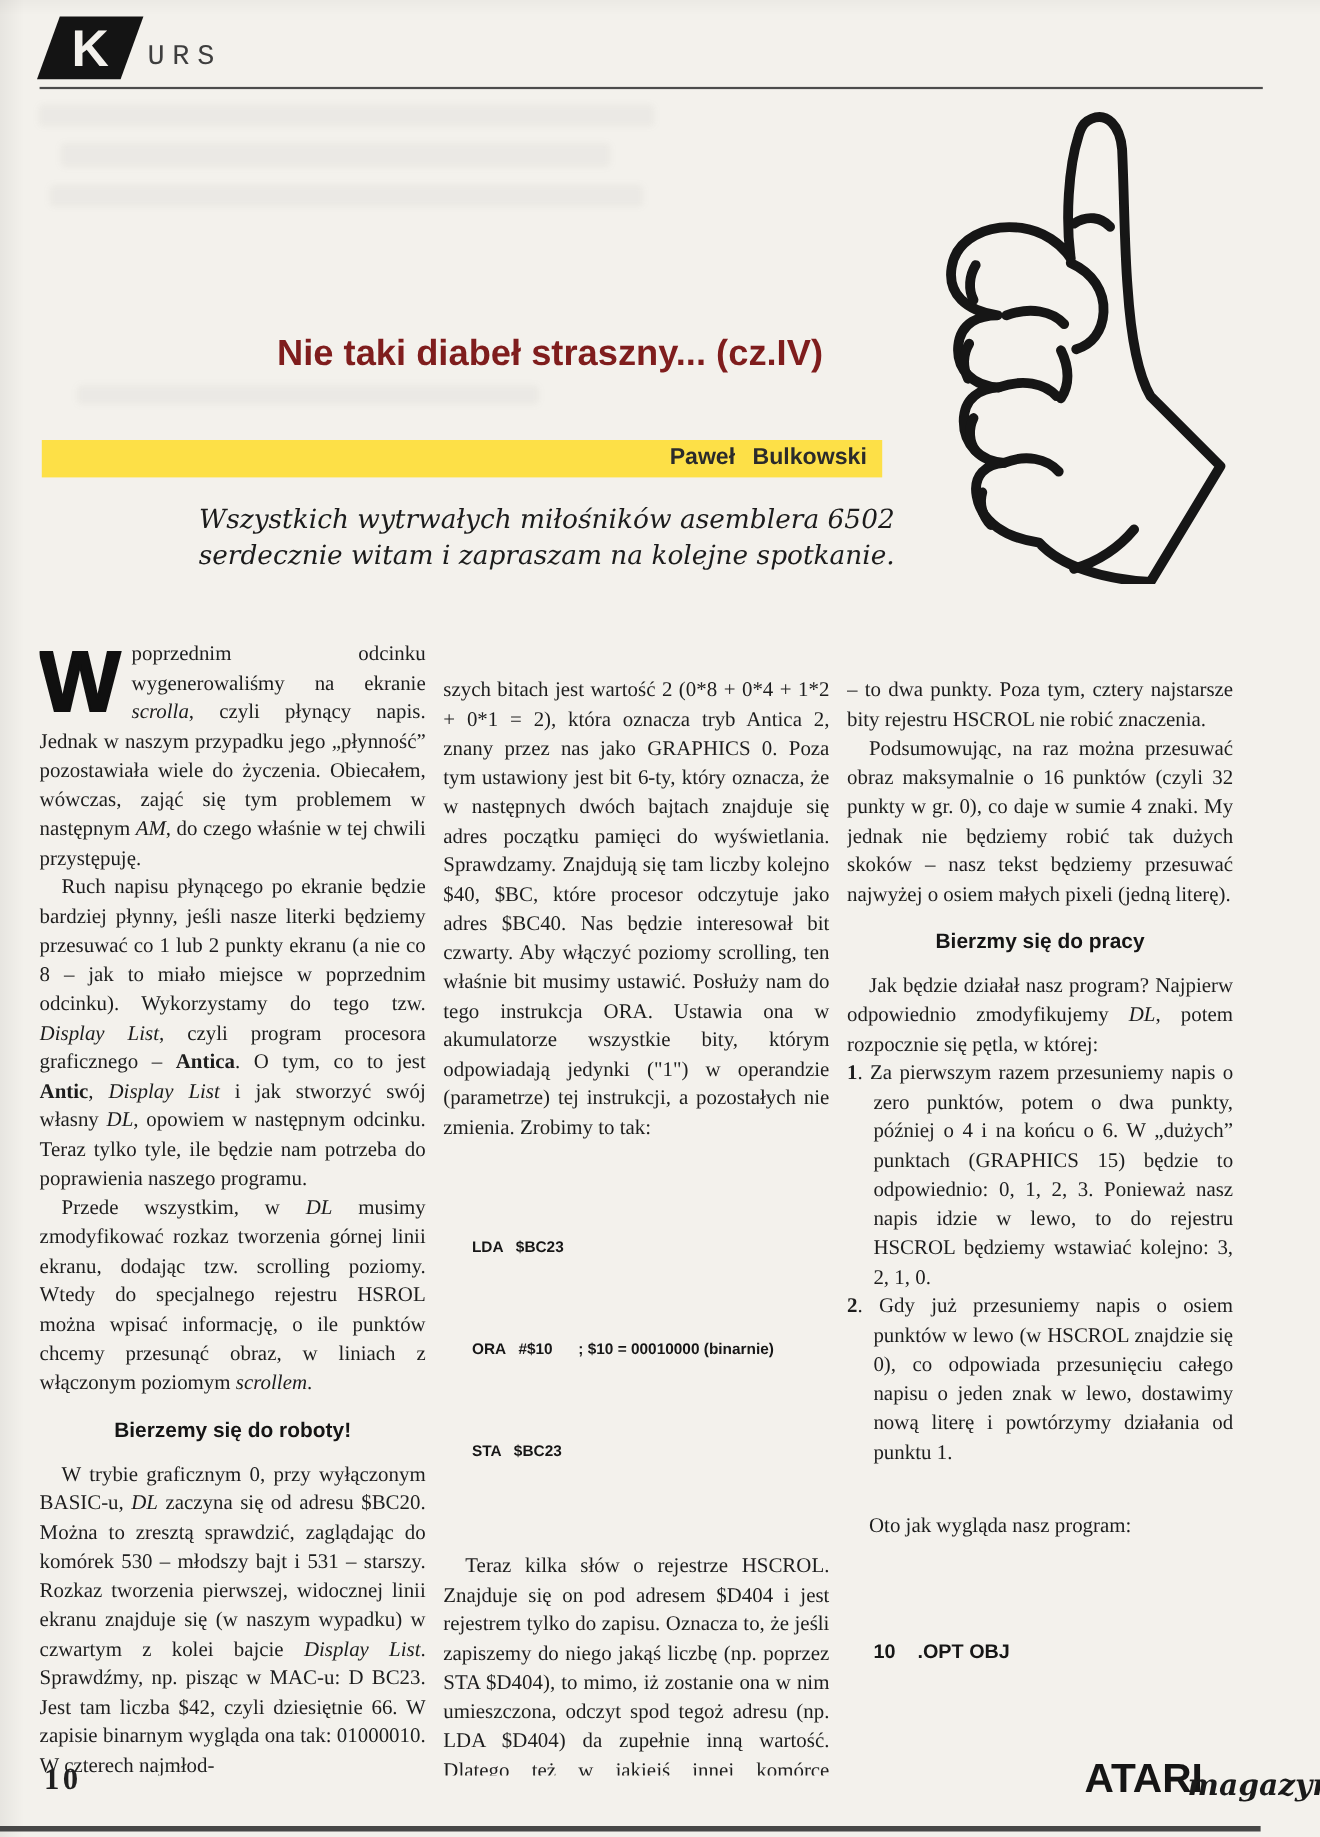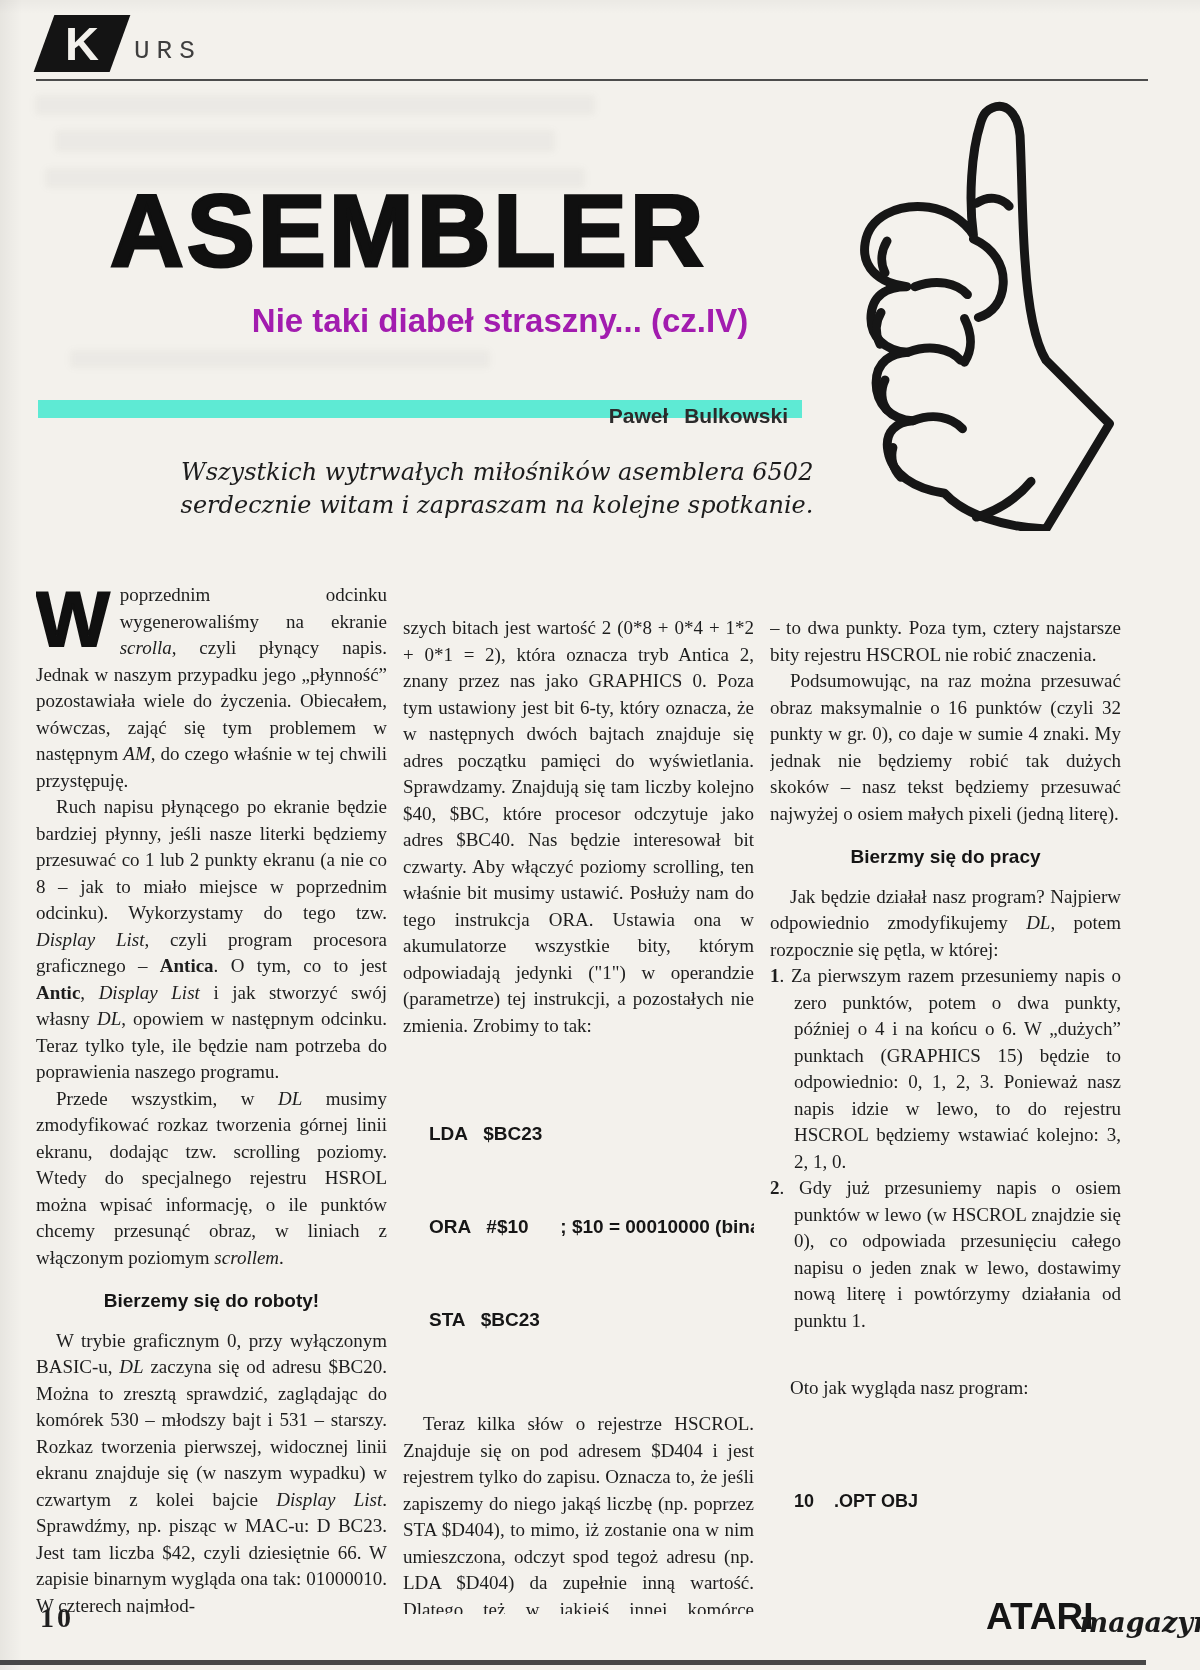--- a/index.html
+++ b/index.html
@@ -15,41 +15,41 @@
   .kicker-k{display:block;text-align:center;line-height:57px;font-family:"Liberation Sans",sans-serif;
         font-weight:900;font-size:47px;color:#f3f1ec;transform:skewX(20deg);}
   .kicker-rest{position:absolute;left:134px;top:36px;font-family:Liberation Mono, monospace;
         font-size:26px;letter-spacing:7px;color:#3e3e3e;}
   .header-rule{position:absolute;left:36px;top:79px;width:1112px;height:2px;background:#4c4c4c;}
 
   
   .title{position:absolute;left:110px;top:180px;font-family:"Liberation Sans",sans-serif;font-weight:900;
         font-size:102px;line-height:1;letter-spacing:3px;color:#101010;-webkit-text-stroke:3px #101010;}
   .subtitle{position:absolute;left:500px;top:302px;transform:translateX(-50%);white-space:nowrap;
-        font-family:"Liberation Sans",sans-serif;font-weight:700;font-size:33px;color:#a21caf;}
-  .author-bar{position:absolute;left:38px;top:400px;width:764px;height:18px;background:#5eead4;}
+        font-family:"Liberation Sans",sans-serif;font-weight:700;font-size:33px;color:#7f1d1d;}
+  .author-bar{position:absolute;left:38px;top:400px;width:764px;height:34px;background:#fde047;}
   .author-name{position:absolute;right:14px;top:4px;font-family:"Liberation Sans",sans-serif;
         font-weight:700;font-size:21px;color:#2b2b2b;word-spacing:10px;}
   .intro{position:absolute;left:497px;top:456px;transform:translateX(-50%);text-align:right;
         font-family:"DejaVu Serif",serif;font-style:italic;font-size:24px;line-height:33px;color:#1c1c1c;white-space:nowrap;}
 
   .hand{position:absolute;left:793px;top:94px;width:337px;height:437px;}
 
   
   .columns{position:absolute;left:36px;top:582px;width:1085px;height:1032px;display:flex;gap:16px;}
   .col{flex:1;font-size:19px;line-height:26.5px;text-align:justify;overflow:hidden;}
   .col.padded{padding-top:33px;}
   .col p{margin:0;}
   .indent{text-indent:20px;}
   .dropcap{float:left;font-family:"Liberation Sans",sans-serif;font-weight:900;font-size:78px;line-height:.72;
         padding:9px 10px 2px 0;color:#101010;-webkit-text-stroke:2px #101010;}
   .subhead{font-family:"Liberation Sans",sans-serif;font-weight:700;font-size:19px;text-align:center;
         margin:17px 0 13px;color:#151515;}
   .codeblock{margin:17px 0 14px 26px;font-family:"Liberation Sans",sans-serif;font-weight:700;
-        font-size:19px;line-height:31px;white-space:pre;text-align:left;color:#161616;}
+        font-size:14px;line-height:31px;white-space:pre;text-align:left;color:#161616;}
   .listing{margin:22px 0 0 24px;font-family:"Liberation Sans",sans-serif;font-weight:700;
         font-size:18px;line-height:31px;white-space:pre;text-align:left;color:#161616;}
   .li{padding-left:24px;text-indent:-24px;margin:0;}
 
   
   .pagenum{position:absolute;left:40px;top:1602px;font-family:Liberation Serif, serif;
         font-weight:700;font-size:28px;letter-spacing:3px;color:#1f1f1f;}
   .logo{position:absolute;left:986px;top:1596px;white-space:nowrap;}
   .logo-atari{font-family:"Liberation Sans",sans-serif;font-weight:900;font-size:37px;color:#151515;letter-spacing:0;}
   .logo-magazyn{font-family:"DejaVu Serif",serif;font-style:italic;font-weight:700;font-size:27px;
@@ -65,21 +65,20 @@
   <div class="ghost" style="left:55px;top:130px;width:500px;height:22px;"></div>
   <div class="ghost" style="left:45px;top:168px;width:540px;height:20px;"></div>
   <div class="ghost" style="left:70px;top:350px;width:420px;height:18px;"></div>
 
   <div class="kicker-box">
     <span class="kicker-k">K</span>
   </div>
   <span class="kicker-rest">URS</span>
   <div class="header-rule"></div>
 
-  <div class="title">ASEMBLER</div>
   <div class="subtitle">Nie taki diabeł straszny... (cz.IV)</div>
   <div class="author-bar">
     <span class="author-name">Paweł Bulkowski</span>
   </div>
   <div class="intro">
     <div>Wszystkich wytrwałych miłośników asemblera 6502</div>
     <div>serdecznie witam i zapraszam na kolejne spotkanie.</div>
   </div>
 
   <svg class="hand" viewBox="0 0 330 440" aria-hidden="true">

